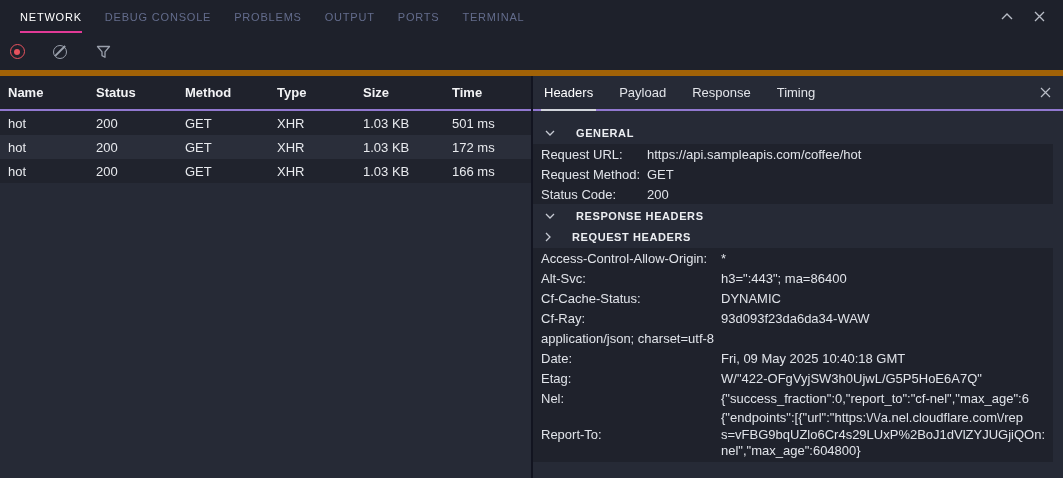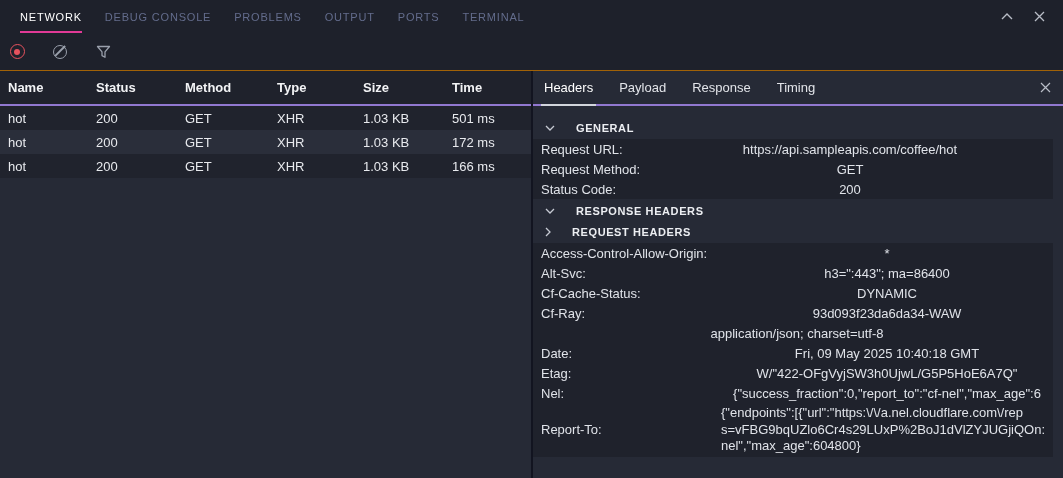--- a/index.html
+++ b/index.html
@@ -22,21 +22,21 @@
              gap:21px; padding-left:6px; flex-shrink:0; }
   .tool-btn { width:22px; height:22px; display:flex; align-items:center; justify-content:center; cursor:pointer; }
   .rec-outer { width:15px; height:15px; border:1.5px solid #e8525e; border-radius:50%;
                display:flex; align-items:center; justify-content:center; }
   .rec-dot { width:6px; height:6px; border-radius:50%; background:#e8525e; }
   .clear-circle { width:14px; height:14px; border:1.5px solid #9aa0ac; border-radius:50%; position:relative; }
   .clear-circle::after { content:""; position:absolute; left:-1.5px; top:4.6px; width:14px; height:1.5px;
                          background:#9aa0ac; transform:rotate(-45deg); }
 
   
-  .main { flex:1; display:flex; border-top:1px solid #a16207; min-height:0; }
+  .main { flex:1; display:flex; border-top:6px solid #a16207; min-height:0; }
 
   
   .table-pane { width:531px; flex-shrink:0; display:flex; flex-direction:column; background:#262a36; }
   .grid { display:grid; grid-template-columns:88px 89px 92px 86px 89px 1fr; padding-left:8px; }
   .thead { height:35px; background:#1f222c; border-bottom:2px solid #9178d0;
            align-items:center; font-weight:bold; font-size:13px; color:#f2f3f5; flex-shrink:0; }
   .thead > div { cursor:pointer; }
   .trow { height:24px; align-items:center; font-size:13px; color:#e8eaee; flex-shrink:0; cursor:pointer; }
   .trow.odd  { background:#20232d; }
   .trow.even { background:#2a2e3a; }
@@ -56,21 +56,21 @@
   .sec-row { height:20px; display:flex; align-items:center; gap:21px; padding-left:12px;
              font-size:11px; font-weight:bold; letter-spacing:0.6px; color:#eceef2;
              margin-bottom:1px; cursor:pointer; }
   .sec-row + .sec-row { margin-top:1px; }
   .kv-block { background:#1f222c; margin-right:10px; margin-bottom:2px; }
   .kv-row { display:flex; height:20px; align-items:center; padding-left:8px;
             font-size:13px; color:#e0e3e9; white-space:nowrap; overflow:hidden; }
   .kv-key { flex-shrink:0; }
   .general .kv-key { width:106px; }
   .resp .kv-key { width:180px; }
-  .kv-val { flex:1; overflow:hidden; white-space:nowrap;text-align:center; }
+  .kv-val { flex:1; overflow:hidden; white-space:nowrap; }
   .kv-row.multi { height:auto; padding:2px 0 2px 8px; }
   .kv-lines { flex:1; overflow:hidden; }
   .kv-line { line-height:16.5px; white-space:nowrap; overflow:hidden; }
 
   svg { display:block; }
 </style>
 </head>
 <body>
 
 <div class="app">

